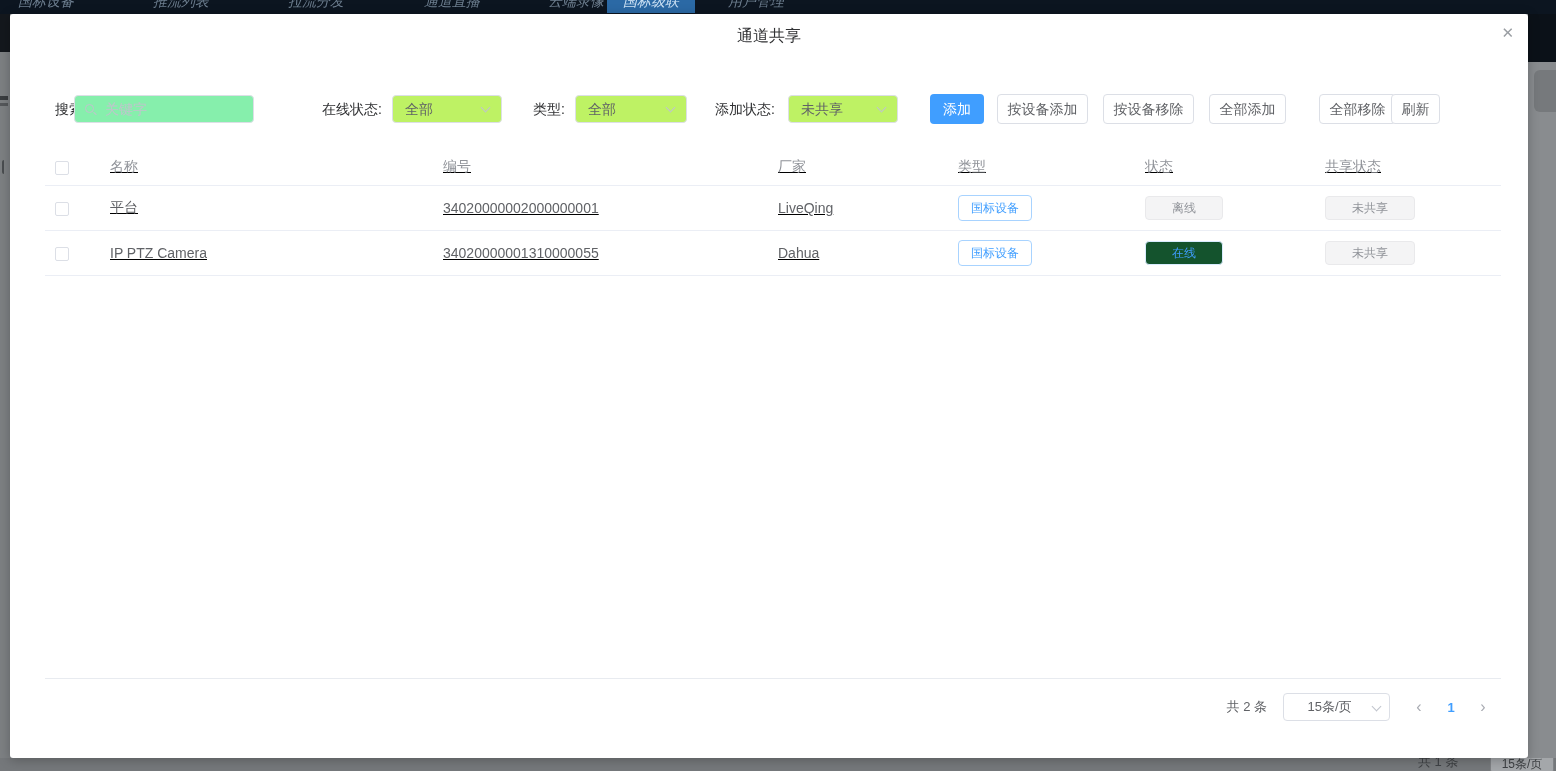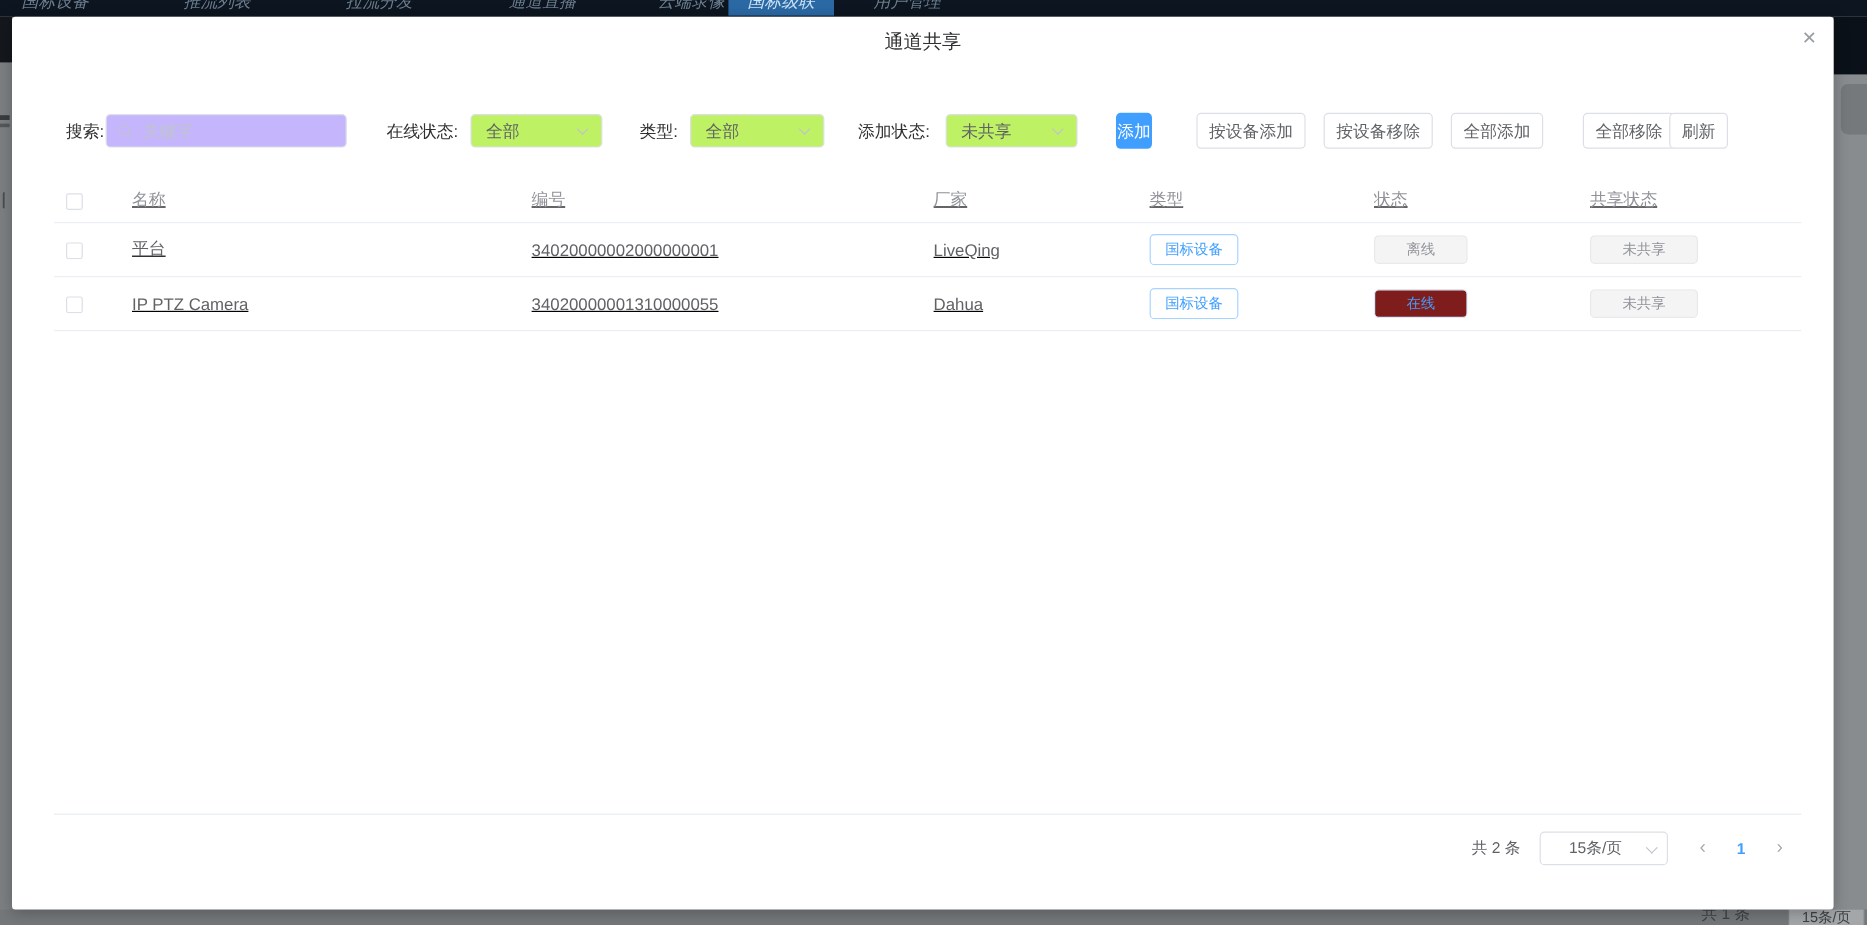--- a/index.html
+++ b/index.html
@@ -25,43 +25,43 @@
   .frag-size-box { position:absolute; left:82px; top:-3px; width:64px; height:18px; background:#a4a7aa; border:1px solid #7f8285; border-radius:3px; font-size:12px; color:#3e4144; text-align:center; line-height:16px; }
 
   
   .dialog { position:absolute; left:10px; top:14px; width:1518px; height:744px; background:#ffffff; border-radius:3px; box-shadow:0 2px 12px rgba(0,0,0,.25); z-index:2; }
   .dlg-title { position:absolute; top:12px; left:0; right:0; text-align:center; font-size:16px; line-height:20px; color:#303133; }
   .dlg-close { position:absolute; top:9px; right:14px; font-size:15px; color:#9a9ea3; cursor:pointer; line-height:20px; }
 
   
   .filter-row { position:absolute; left:0; top:80px; width:100%; height:30px; }
   .f-label { position:absolute; line-height:30px; font-size:14px; color:#303133; white-space:nowrap; }
-  .search-box { position:absolute; left:78px; top:1px; width:201px; height:28px; border:1px solid #dcdfe6; border-radius:4px; background:#c4b5fd; }
+  .search-box { position:absolute; left:64px; top:1px; width:180px; height:28px; border:1px solid #dcdfe6; border-radius:4px; background:#86efac; }
   .search-box input { border:none; outline:none; width:100%; height:100%; padding-left:30px; font-size:14px; color:#606266; background:transparent; }
   .search-box input::placeholder { color:#c0c4cc; }
   .mag { position:absolute; left:10px; top:8px; width:9px; height:9px; border:1px solid #c0c4cc; border-radius:50%; }
   .mag::after { content:""; position:absolute; left:7px; top:8px; width:4px; height:1px; background:#c0c4cc; transform:rotate(45deg); }
   .sel { position:absolute; top:1px; height:28px; border:1px solid #dcdfe6; border-radius:4px; background:#bef264; }
   .sel-val { display:block; line-height:26px; padding-left:12px; font-size:14px; color:#606266; }
   .caret { position:absolute; right:12px; top:8px; width:7px; height:7px; border-right:1.5px solid #c0c4cc; border-bottom:1.5px solid #c0c4cc; transform:rotate(45deg); }
-  .add-btn { position:absolute; left:920px; top:0; width:30px; height:30px; background:#409eff; color:#fff; border:none; border-radius:4px; font-size:14px; line-height:30px; text-align:center; cursor:pointer; }
+  .add-btn { position:absolute; left:920px; top:0; width:54px; height:30px; background:#409eff; color:#fff; border:none; border-radius:4px; font-size:14px; line-height:30px; text-align:center; cursor:pointer; }
   .wbtn { position:absolute; top:0; height:30px; line-height:28px; text-align:center; border:1px solid #dcdfe6; border-radius:4px; background:#fff; color:#606266; font-size:14px; cursor:pointer; white-space:nowrap; }
 
   
   .tbl { position:absolute; left:35px; top:134px; width:1456px;text-decoration:underline; }
   .trow { display:grid; grid-template-columns:55px 333px 335px 180px 187px 180px 1fr; align-items:center; border-bottom:1px solid #ebeef5; }
   .trow.head { height:38px; }
   .trow.body { height:45px; }
   .cell { padding-left:10px; font-size:14px; color:#606266; overflow:hidden; white-space:nowrap; }
   .head .cell { color:#909399; font-weight:500; }
   .cb { display:inline-block; width:14px; height:14px; border:1px solid #dcdfe6; border-radius:2px; background:#fff; vertical-align:middle; cursor:pointer; }
   .tag { display:inline-block; font-size:12px; border-radius:4px; }
   .tag-type { height:26px; line-height:24px; padding:0 12px; border:1px solid #a8d3ff; color:#409eff; background:#fff; }
   .tag-status, .tag-share { height:24px; line-height:22px; padding:0 26px; }
-  .tag-status[data-kind="online"] { background:#7f1d1d; border:1px solid #d9ecff; color:#409eff; }
+  .tag-status[data-kind="online"] { background:#14532d; border:1px solid #d9ecff; color:#409eff; }
   .tag-status[data-kind="offline"] { background:#f4f4f5; border:1px solid #e9e9eb; color:#909399; }
   .tag-share { background:#f4f4f5; border:1px solid #e9e9eb; color:#909399; }
 
   
   .ft-line { position:absolute; left:35px; top:664px; width:1456px; height:1px; background:#e8ebf0; }
   .pg { position:absolute; top:665px; right:28px; height:56px; display:flex; align-items:center; font-size:13px; color:#606266; }
   .pg-total { margin-right:16px; }
   .pg-size { position:relative; width:107px; height:28px; border:1px solid #dcdfe6; border-radius:4px; background:#fff; text-align:center; line-height:26px; color:#606266; cursor:pointer; }
   .pg-size .caret { right:9px; top:9px; }
   .pg-size span { display:inline-block; margin-right:14px; }

